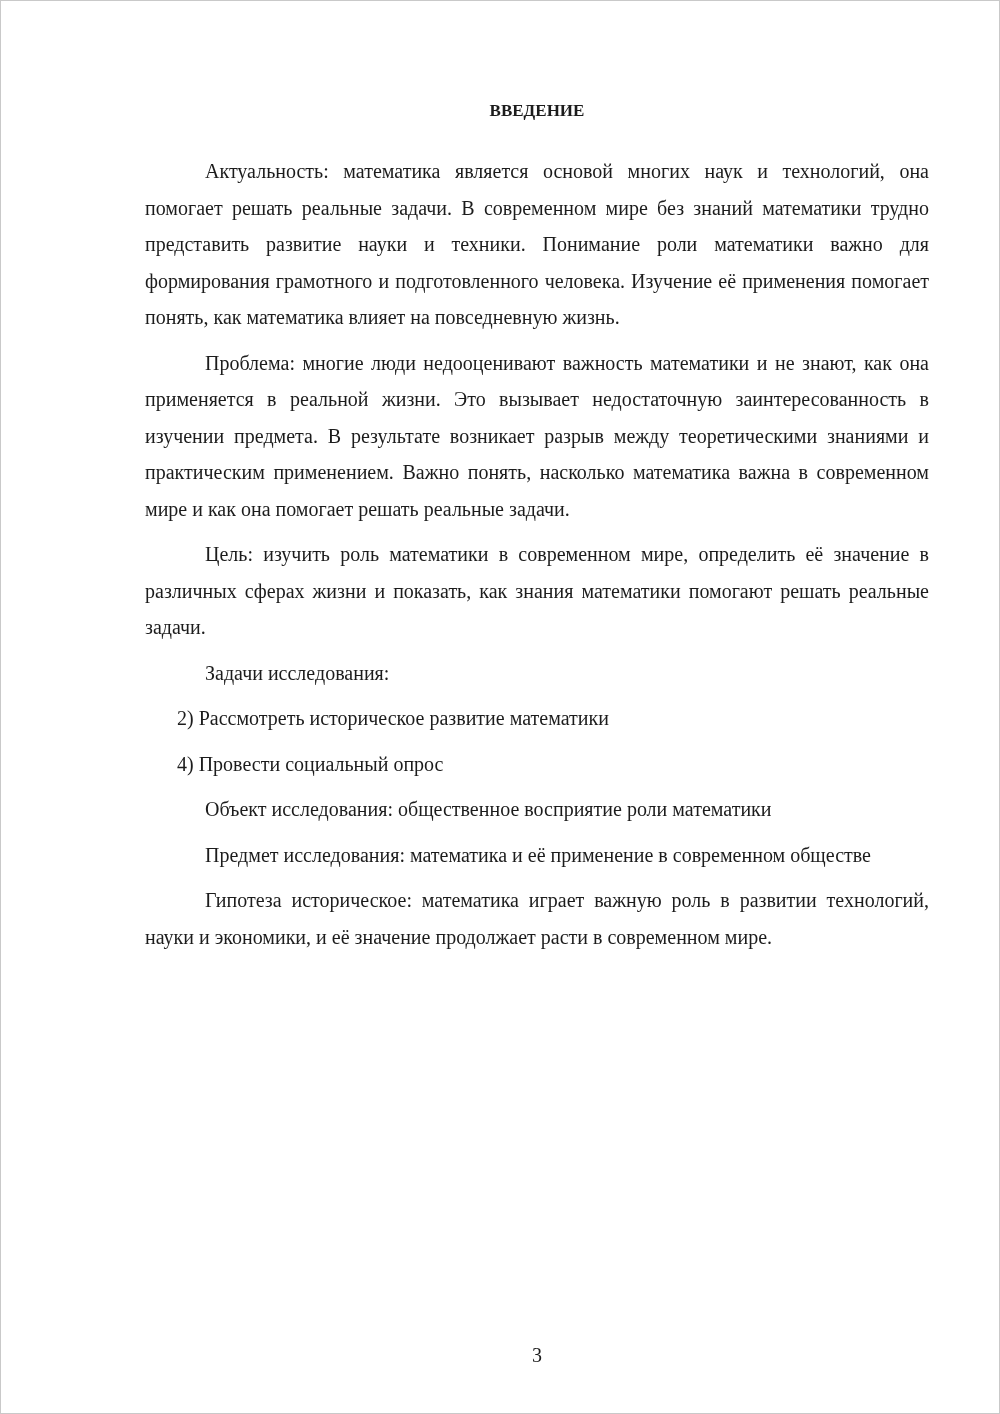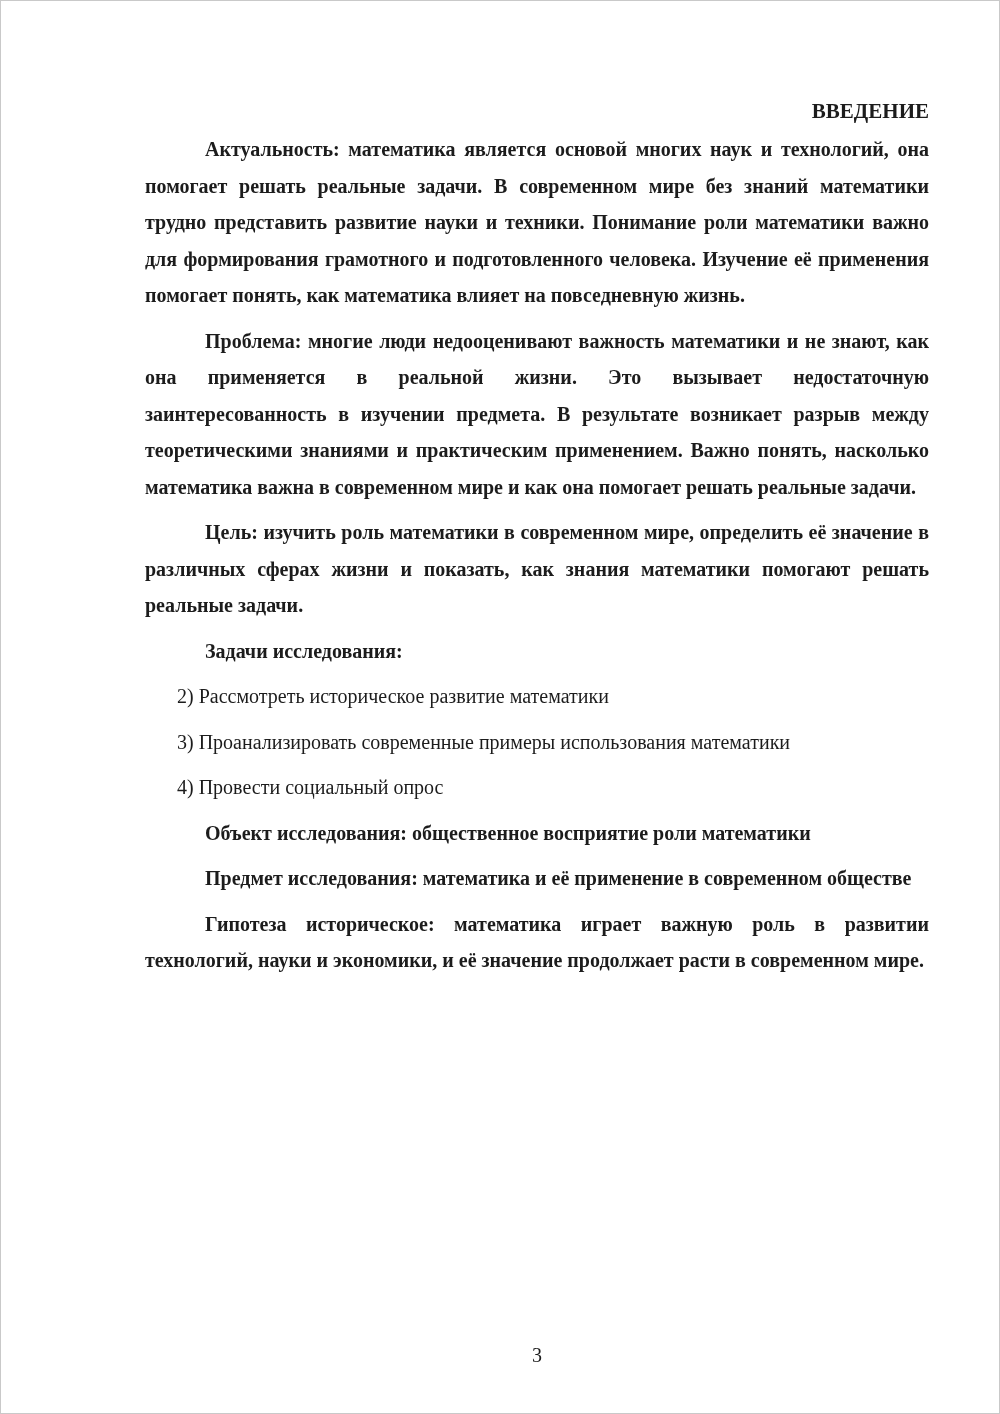--- a/index.html
+++ b/index.html
@@ -20,33 +20,32 @@
     color: #1c1c1c;
     overflow: hidden;
   }
   .doc-body {
     position: absolute;
     top: 92px;
     left: 144px;
     right: 70px;
   }
   .doc-title {
-    font-size: 21px;
+    font-size: 17px;
     font-weight: bold;
-    text-align: right;
-    margin: 0 0 2px 0;
+    text-align: center;
+    margin: 0 0 24px 0;
     line-height: 36px;
   }
   .para {
     font-size: 20px;
     line-height: 36.5px;
     text-align: justify;
     text-indent: 60px;
     margin: 0 0 9px 0;
-    font-weight: bold;
   }
   .list-item {
     font-size: 20px;
     line-height: 36.5px;
     text-align: justify;
     text-indent: 32px;
     margin: 0 0 9px 0;
   }
   .page-number {
     position: absolute;
@@ -70,21 +69,20 @@
 
     <p class="para">Проблема: многие люди недооценивают важность математики и не знают, как она применяется в реальной жизни. Это вызывает недостаточную заинтересованность в изучении предмета. В результате возникает разрыв между теоретическими знаниями и практическим применением. Важно понять, насколько математика важна в современном мире и как она помогает решать реальные задачи.</p>
 
     <p class="para">Цель: изучить роль математики в современном мире, определить её значение в различных сферах жизни и показать, как знания математики помогают решать реальные задачи.</p>
 
     <p class="para">Задачи исследования:</p>
 
 
     <p class="list-item">2) Рассмотреть историческое развитие математики</p>
 
-    <p class="list-item">3) Проанализировать современные примеры использования математики</p>
 
     <p class="list-item">4) Провести социальный опрос</p>
 
 
     <p class="para">Объект исследования: общественное восприятие роли математики</p>
 
     <p class="para">Предмет исследования: математика и её применение в современном обществе</p>
 
     <p class="para">Гипотеза историческое: математика играет важную роль в развитии технологий, науки и экономики, и её значение продолжает расти в современном мире.</p>
 

